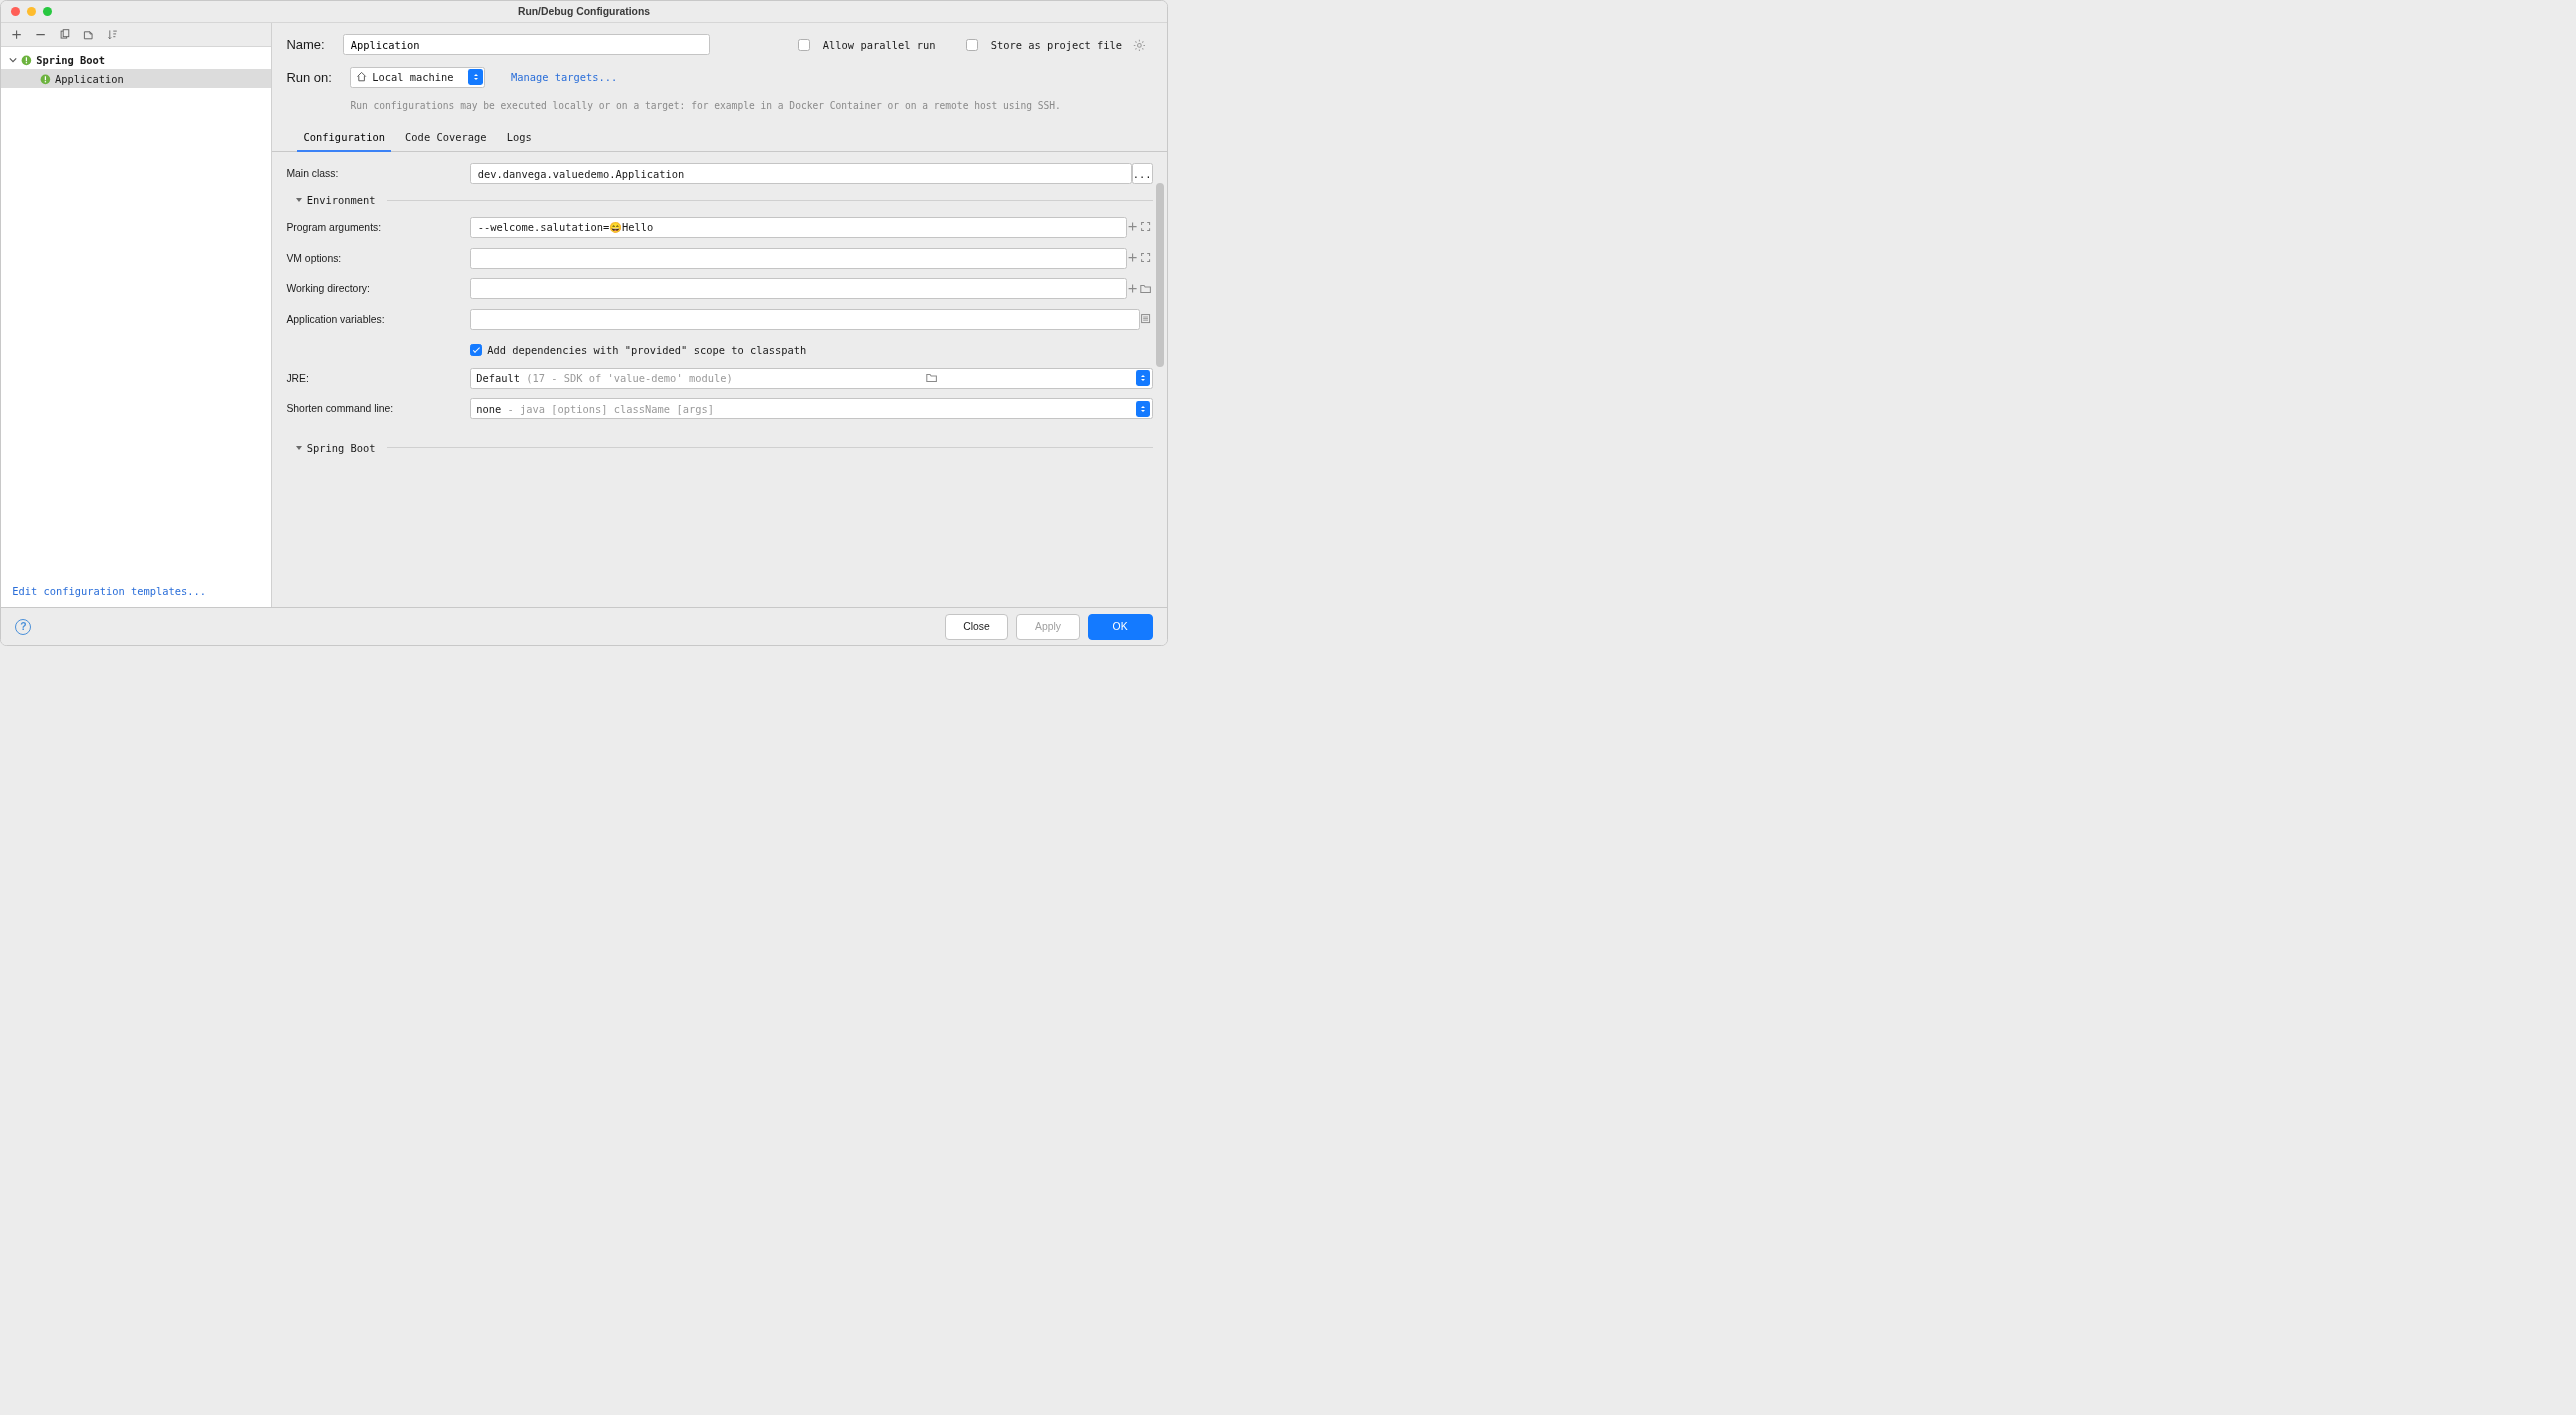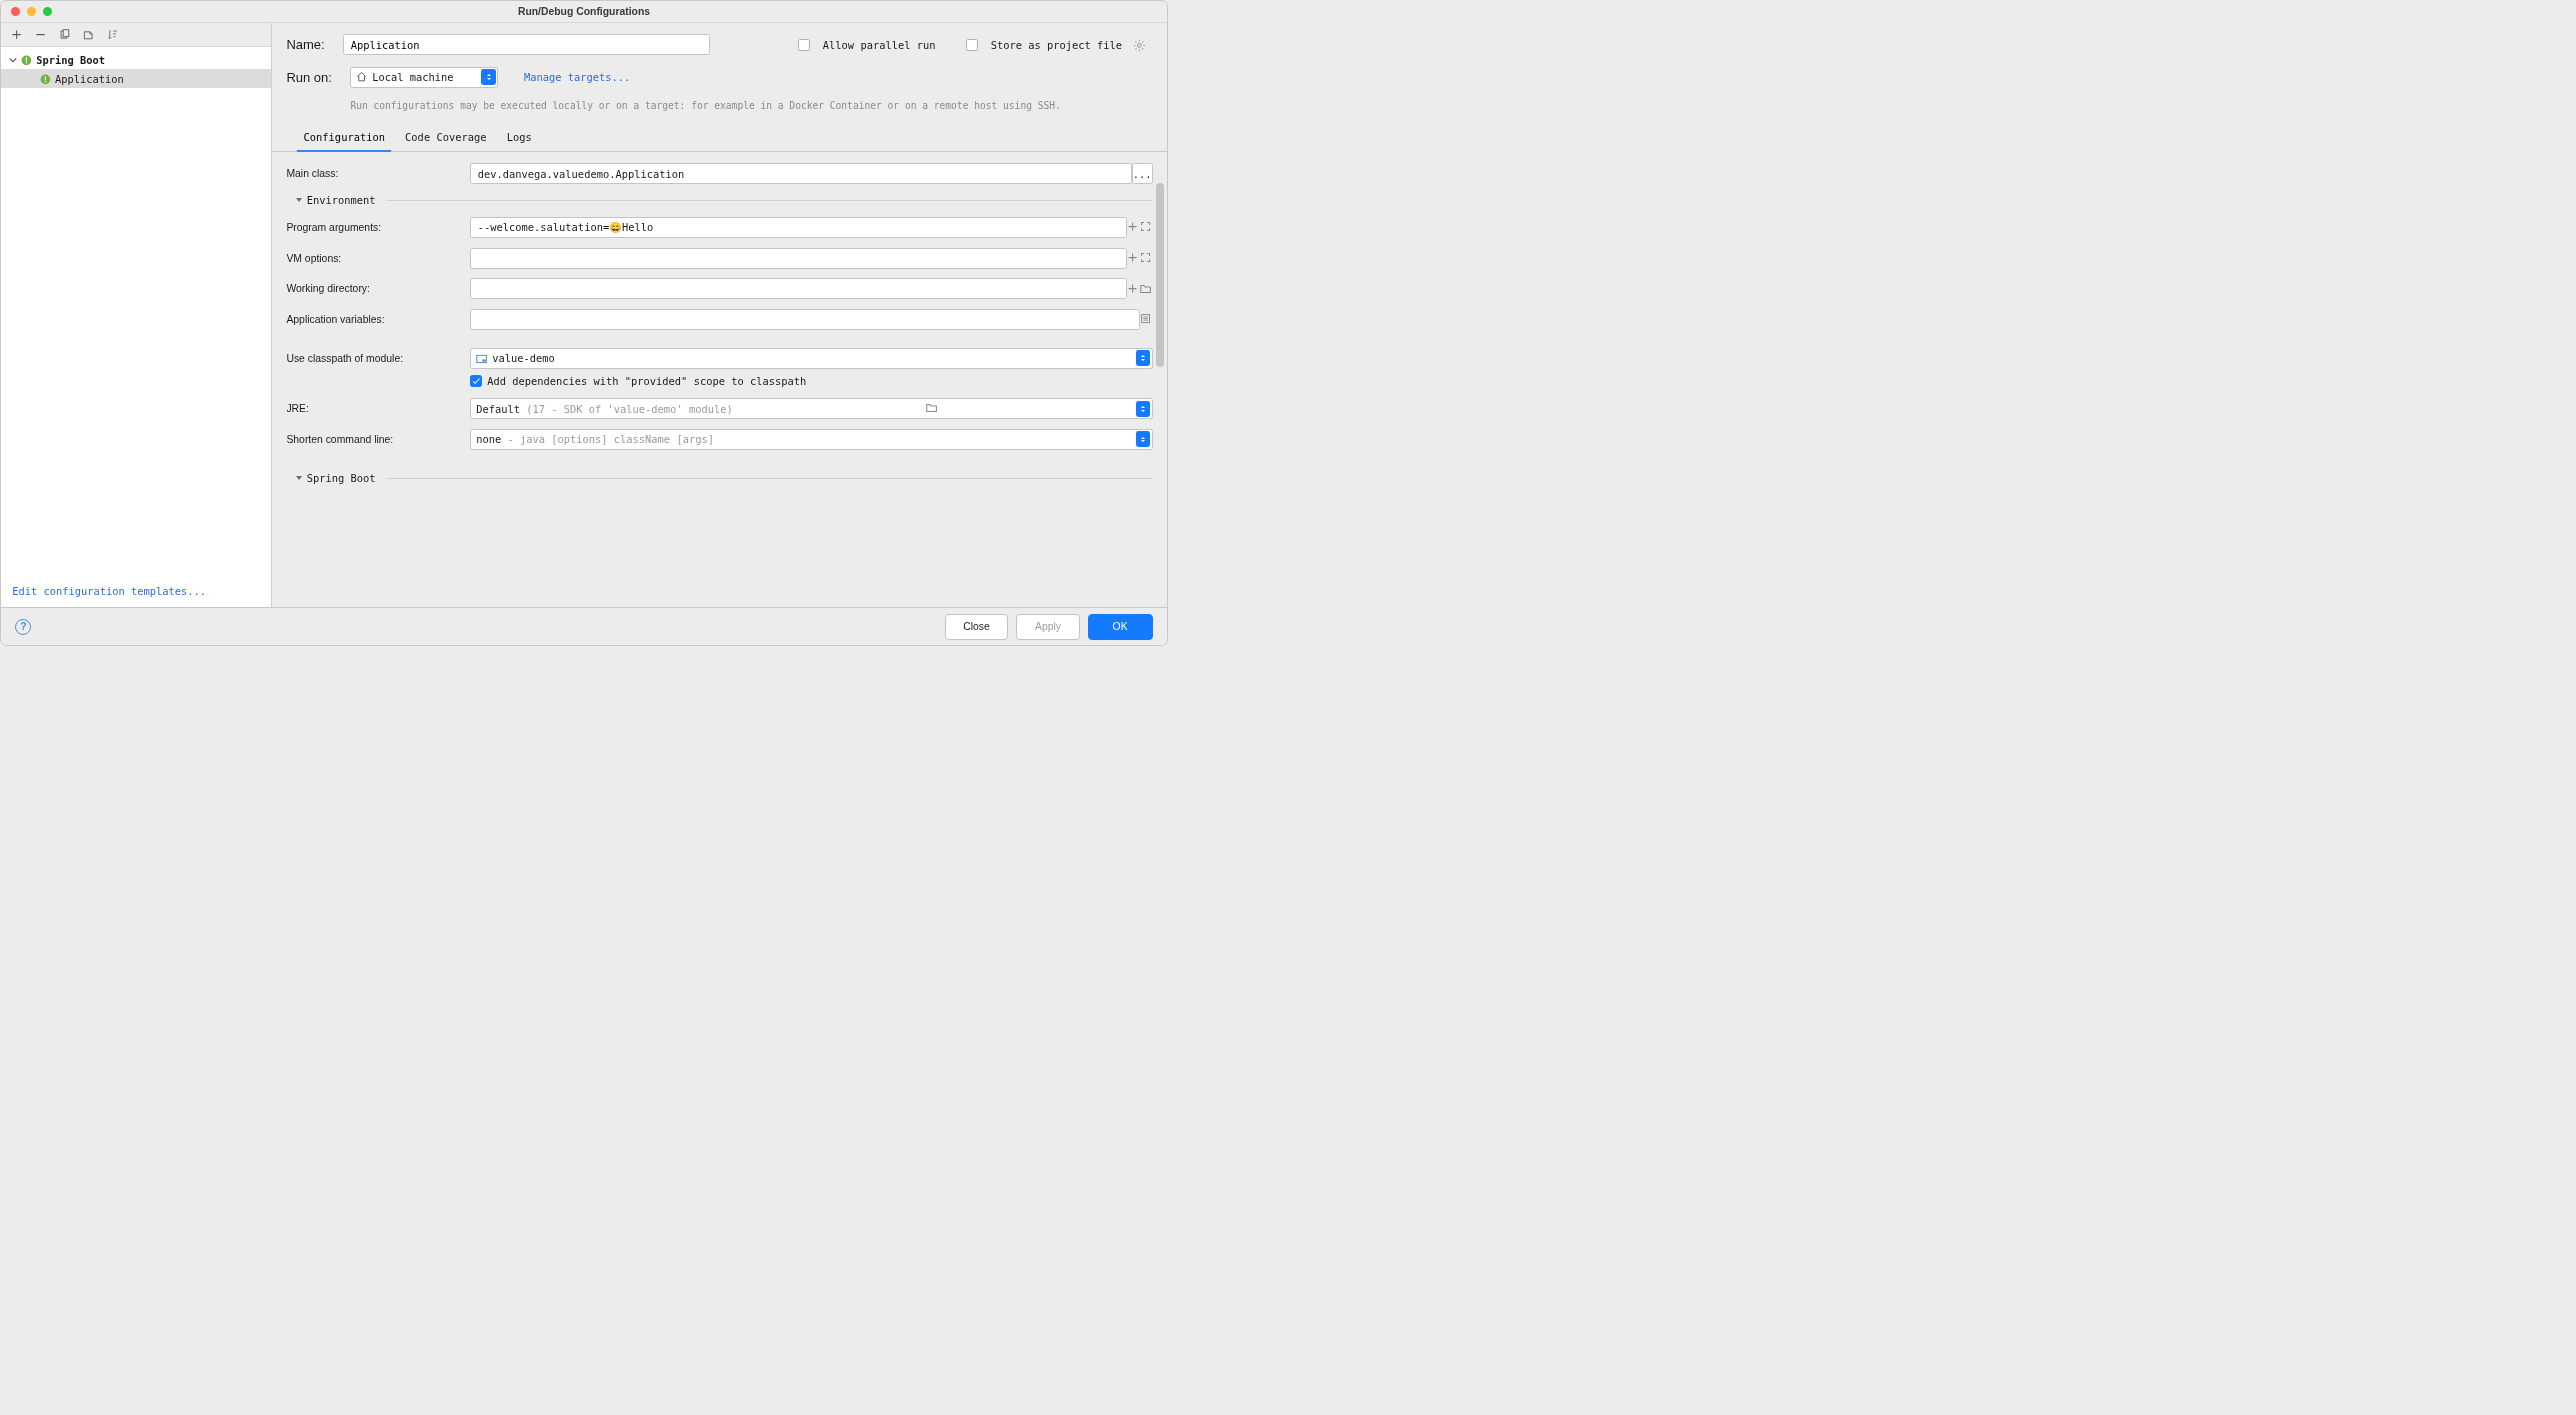--- a/index.html
+++ b/index.html
@@ -43,21 +43,21 @@
 .text-input { height: 21px; background: #fff; border: 0.8px solid #c4c4c4; border-radius: 2.4px; padding: 0 6.4px; font-family: "Menlo", monospace; font-size: 10.4px; }
 .name-input { width: 367px; }
 
 .chk { width: 12px; height: 12px; border: 0.8px solid #b0b0b0; border-radius: 2.4px; background: #fff; margin-right: 4.8px; flex-shrink: 0; }
 .chk.checked { background: #147aff; border-color: #147aff; position: relative; }
 .chk.checked::after { content: ""; position: absolute; left: 3.2px; top: 0.8px; width: 2.4px; height: 5.6px; border: solid #fff; border-width: 0 1.6px 1.6px 0; transform: rotate(45deg); }
 .chk-label { font-family: "Menlo", monospace; font-size: 10.4px; }
 
 .gear-icon { width: 12.8px; height: 12.8px; color: #9a9a9a; margin-left: 3.2px; }
 
-.runon-select { width: 148px; height: 21px; background: #fff; border: 0.8px solid #c4c4c4; border-radius: 2.4px; display: flex; align-items: center; padding: 0 1.6px 0 4.8px; gap: 4.8px; justify-content: center; }
+.runon-select { width: 135px; height: 21px; background: #fff; border: 0.8px solid #c4c4c4; border-radius: 2.4px; display: flex; align-items: center; padding: 0 1.6px 0 4.8px; gap: 4.8px; justify-content: center; }
 .select-caret { width: 14.4px; height: 16px; background: #147aff; border-radius: 2.4px; display: flex; flex-direction: column; align-items: center; justify-content: center; margin-left: auto; }
 .select-caret::before { content: ""; border-left: 2.4px solid transparent; border-right: 2.4px solid transparent; border-bottom: 2.4px solid #fff; margin-bottom: 1.6px; }
 .select-caret::after { content: ""; border-left: 2.4px solid transparent; border-right: 2.4px solid transparent; border-top: 2.4px solid #fff; }
 .link { color: #2a6ed9; font-family: "Menlo", monospace; font-size: 10.4px; cursor: pointer; }
 
 .hint { color: #8a8a8a; font-family: "Menlo", monospace; font-size: 9.6px; line-height: 1.55; margin-left: 64px; margin-bottom: 11.2px; }
 
 
 .tabs { display: flex; gap: 17px; padding: 0 30px; border-bottom: 0.8px solid #c8c8c8; }
 .tab { padding: 6.4px 1.6px 8px; font-family: "Menlo", monospace; font-size: 10.4px; cursor: pointer; position: relative; }
@@ -287,33 +287,20 @@
               </div>
             <span class="trail-icon"><svg viewBox="0 0 14 14">
                   <rect x="2" y="2" width="10" height="10" fill="none" stroke="currentColor" stroke-width="1.2"></rect>
                   <path d="M4 5h6M4 7h6M4 9h6" stroke="currentColor" stroke-width="1"></path>
                 </svg></span>
           </div>
         </div>
 
         <div style="height:8px"></div>
 
-        <div class="config-row">
-          <span class="config-label">Use classpath of module:</span>
-          <div class="select-full">
-            <span class="module-icon">
-                <svg viewBox="0 0 14 14">
-                  <rect x="1" y="3" width="12" height="9" fill="none" stroke="#5a8fd6" stroke-width="1.3"></rect>
-                  <rect x="8" y="8" width="4" height="3" fill="#5a8fd6"></rect>
-                </svg>
-              </span>
-            <span class="select-text">value-demo</span>
-            <span class="select-caret" style="margin-left:auto"></span>
-          </div>
-        </div>
 
         <div class="chk-row">
           <span class="chk checked"></span>
           <span class="chk-label">Add dependencies with "provided" scope to classpath</span>
         </div>
 
         <div class="config-row">
           <span class="config-label">JRE:</span>
           <div class="select-full">
             <span class="select-text"><span>Default</span><span class="select-hint"> (17 - SDK of 'value-demo' module)</span></span>

